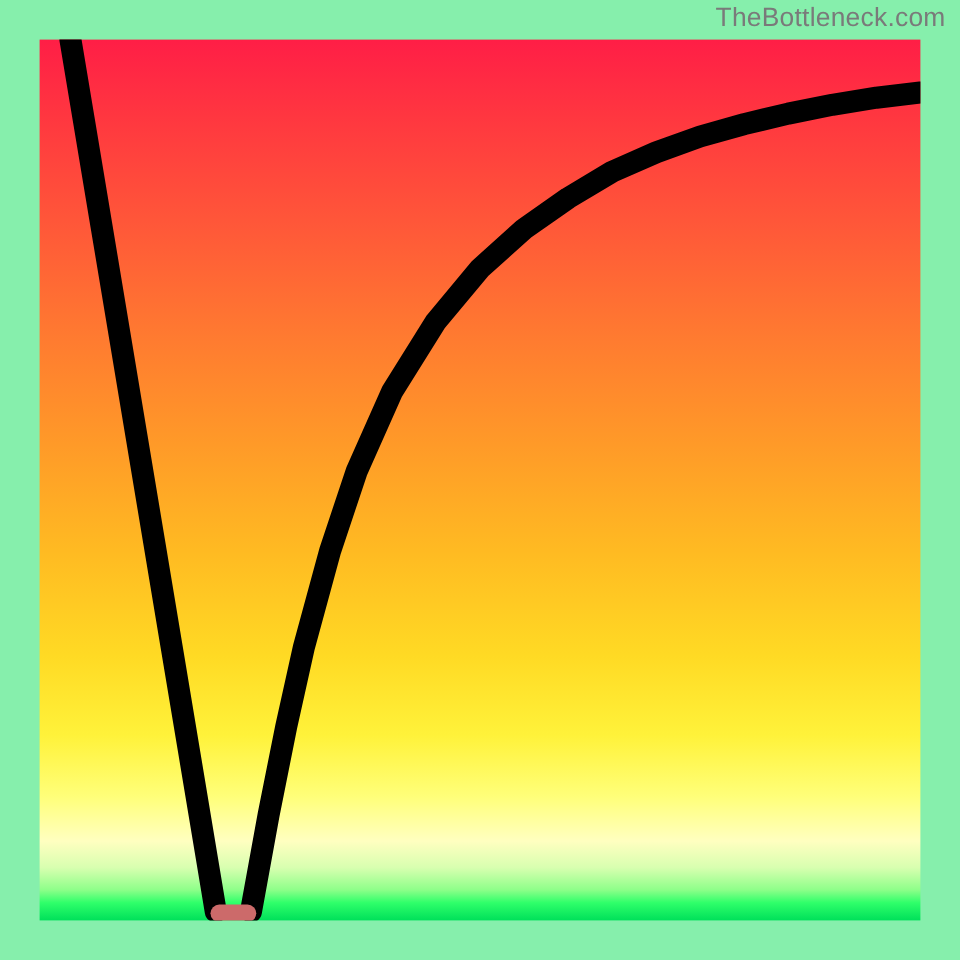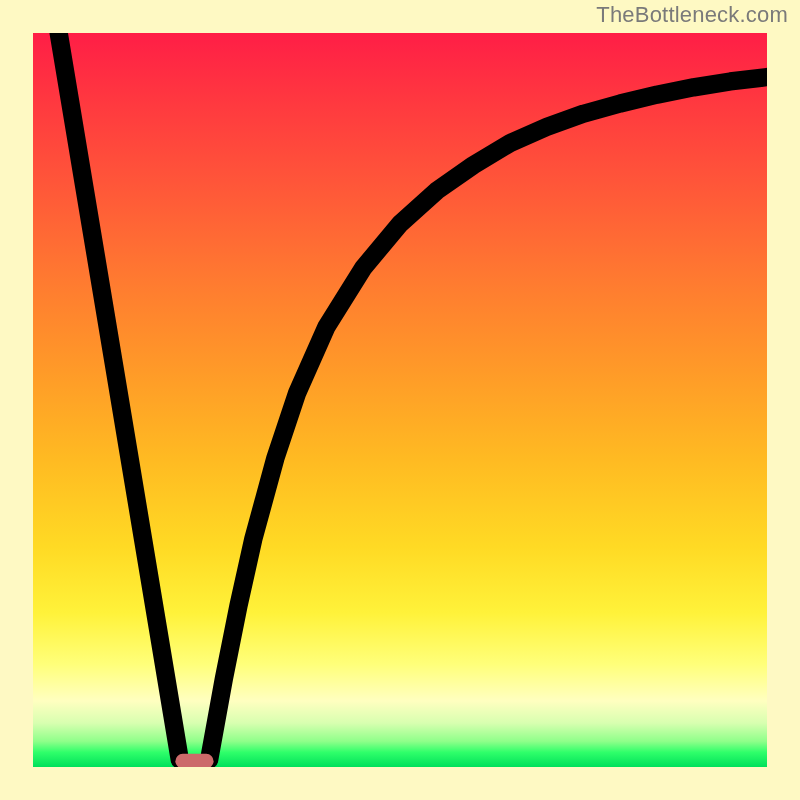--- a/index.html
+++ b/index.html
@@ -8,21 +8,21 @@
     width: 800px;
     height: 800px;
     overflow: hidden;
     background: #000;
     font-family: Arial, Helvetica, sans-serif;
   }
   .frame {
     position: relative;
     width: 800px;
     height: 800px;
-    background: #fef9c3;
+    background: #86efac;
   }
   .watermark {
     position: absolute;
     top: 2px;
     right: 12px;
     color: #7a7a7a;
     font-size: 22px;
     font-weight: 500;
     letter-spacing: 0.2px;
     z-index: 10;

